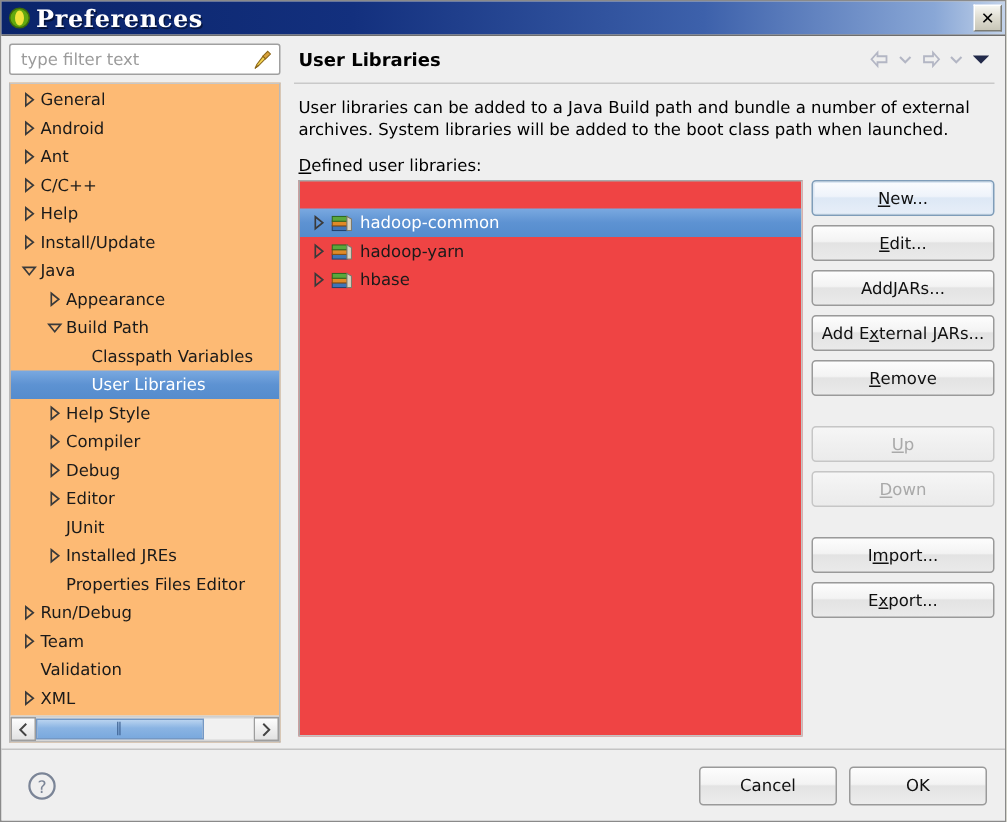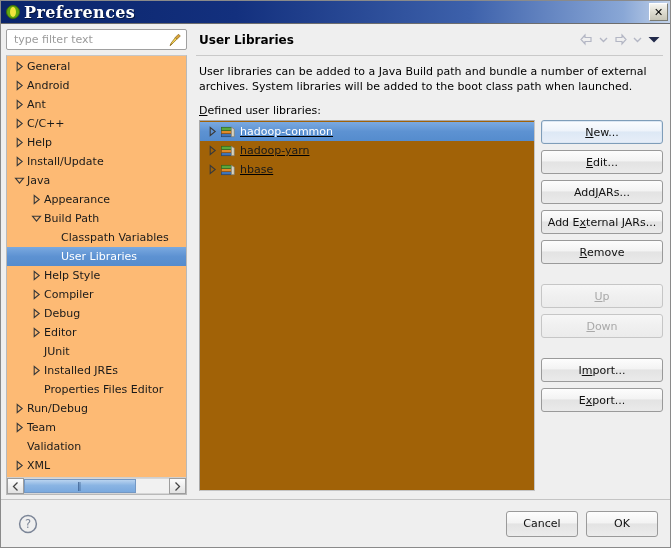--- a/index.html
+++ b/index.html
@@ -238,28 +238,27 @@
 
   #list-area {
     flex: 1 1 auto;
     display: flex;
     gap: 6px;
     min-height: 0;
     padding: 0 0 8px 3px;
   }
   #lib-list {
     flex: 1 1 auto;
-    background: #a16207;
+    background: #ef4444;
     border: 1px solid #a8a8a8;
     border-right-color: #c4c4c4;
     border-bottom-color: #c4c4c4;
     overflow: hidden;
-    padding-top: 1px;
+    padding-top: 18px;
     min-width: 0;
-    text-decoration: underline;
   }
   .lib-row {
     height: 19px;
     display: flex;
     align-items: center;
     padding-left: 4px;
     white-space: nowrap;
     cursor: default;
   }
   .lib-row.selected {
@@ -311,21 +310,21 @@
     border-top: 1px solid #c4c4c4;
     background: #efefef;
     display: flex;
     align-items: center;
     padding: 0 12px 0 16px;
   }
   #help-icon { width: 22px; height: 22px; cursor: pointer; }
   #footer-spacer { flex: 1 1 auto; }
   #footer-buttons { display: flex; gap: 8px; }
   .fbtn {
-    width: 72px; height: 26px;
+    width: 92px; height: 26px;
     background: linear-gradient(to bottom, #fdfdfd 0%, #f3f3f3 45%, #e3e3e3 50%, #ececec 100%);
     border: 1px solid #9a9a9a;
     border-radius: 3px;
     display: flex; align-items: center; justify-content: center;
     font-size: 11px; color: #101010;
     cursor: pointer;
   }
 </style>
 </head>
 <body>

